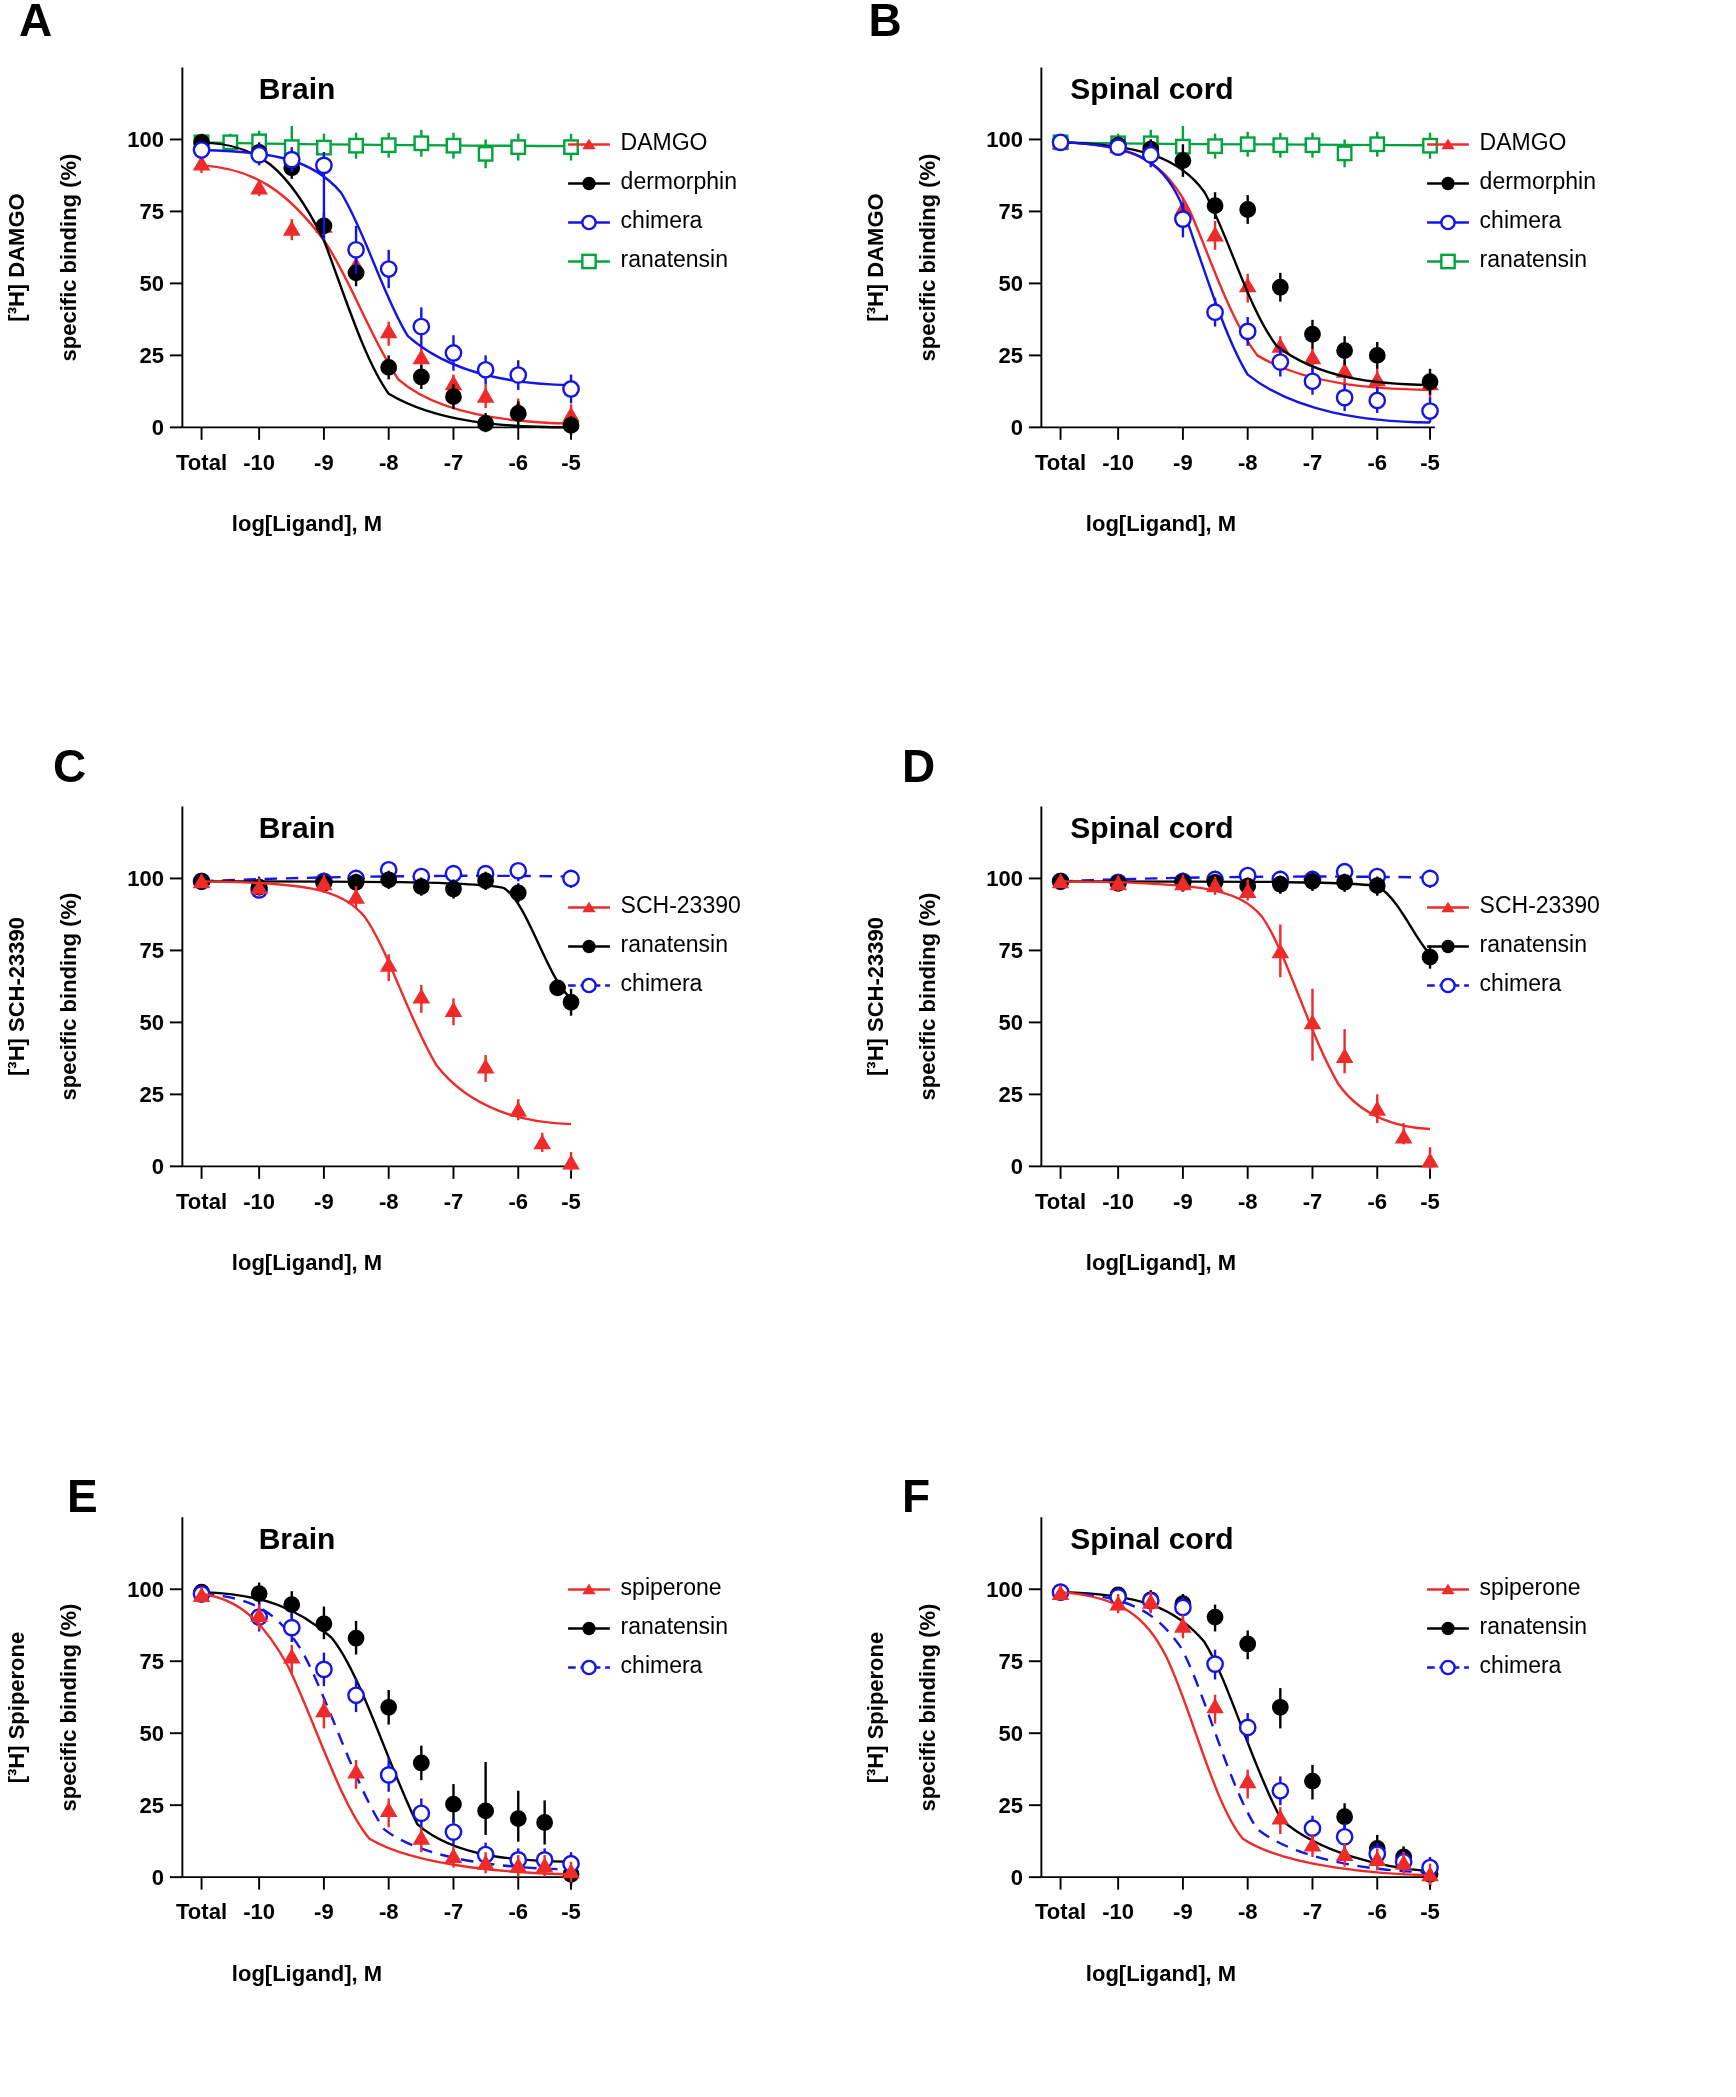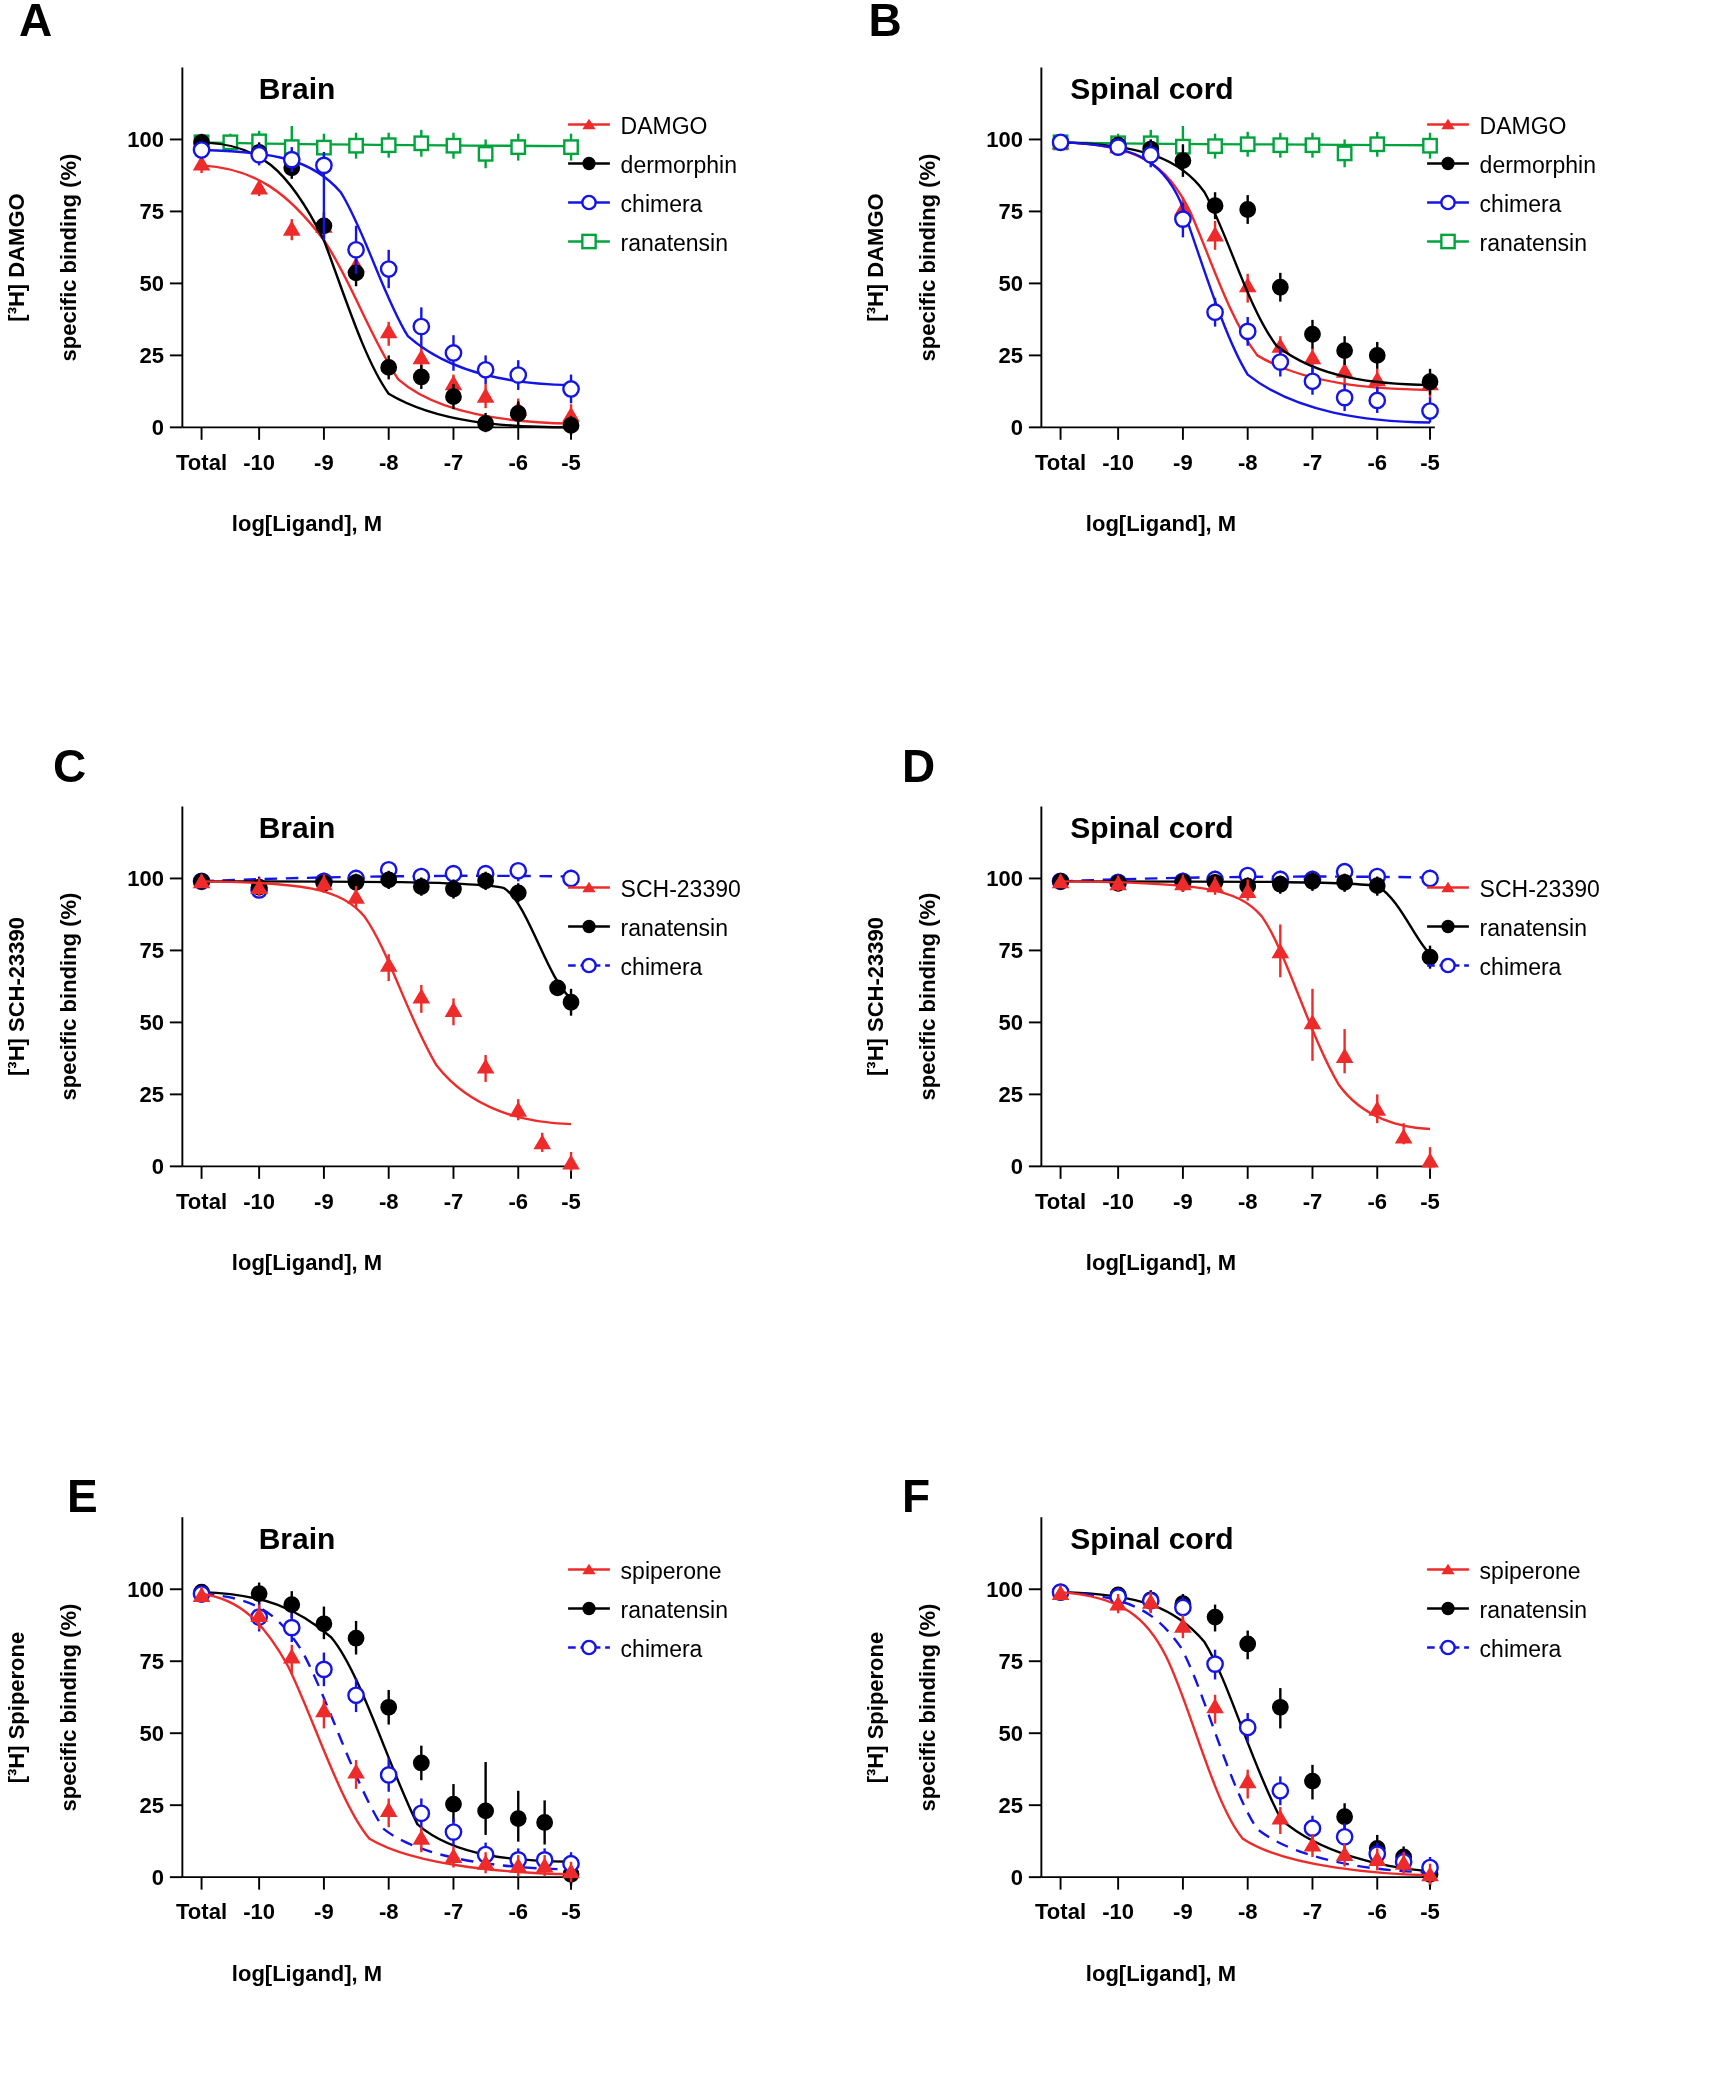--- a/index.html
+++ b/index.html
@@ -5,21 +5,21 @@
   html,body{margin:0;padding:0;background:#ffffff;}
   body{width:1736px;height:2097px;font-family:"Liberation Sans",sans-serif;color:#000;}
   .sheet{position:relative;width:1736px;height:2097px;}
   .panel{position:absolute;}
   .panel-letter{position:absolute;font-size:46px;font-weight:bold;font-family:"Liberation Sans",sans-serif;}
   .panel-title{position:absolute;font-size:30px;font-weight:bold;text-align:center;width:100%;}
   .ylabel{position:absolute;font-size:22px;font-weight:bold;line-height:1.18;text-align:center;
           transform:rotate(-90deg);transform-origin:50% 50%;white-space:pre;}
   .xlabel{position:absolute;font-size:22px;font-weight:bold;text-align:center;width:100%;}
   .legend{position:absolute;font-size:23px;line-height:1.0;}
-  .legend-row{display:flex;align-items:flex-start;height:39px;}
+  .legend-row{display:flex;align-items:flex-end;height:39px;}
   .legend-mark{width:46px;height:19px;position:relative;margin-right:8.6px;flex:0 0 46px;}
   .legend-label{white-space:nowrap;}
   svg{display:block;}
   .tick-text{font-size:46px;font-family:"Liberation Sans",sans-serif;font-weight:bold;}
   .axis-line{stroke:#000;stroke-width:4;fill:none;}
 </style>
 </head>
 <body>
 
 <div class="sheet">

